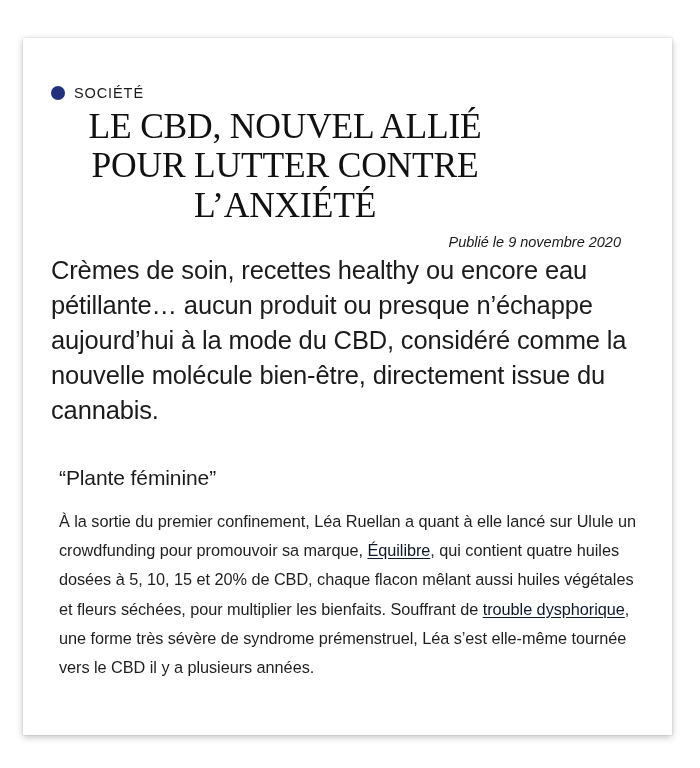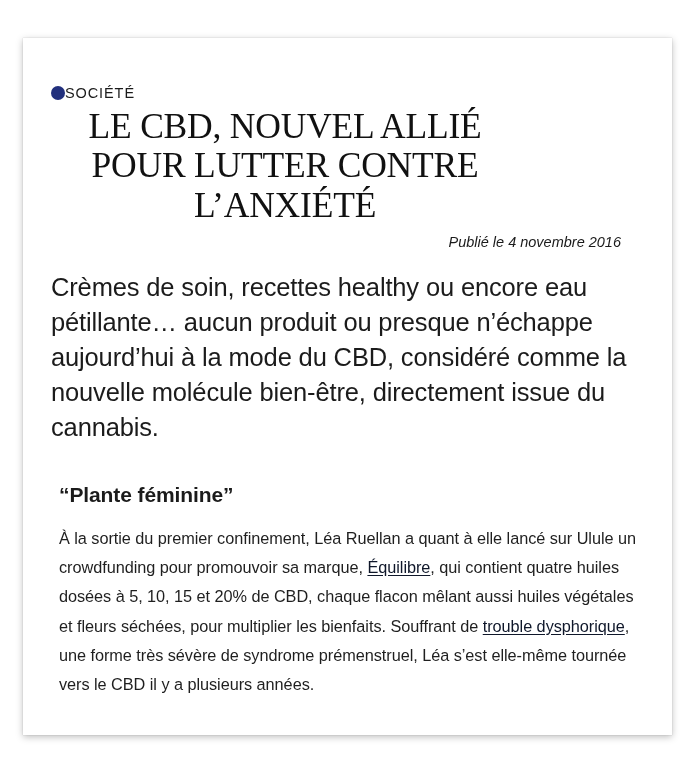--- a/index.html
+++ b/index.html
@@ -42,20 +42,21 @@
     right: 0;
     bottom: 0;
     padding: 48px 28px 0 27px;
     box-sizing: border-box;
   }
 
   
   .kicker-row {
     display: flex;
     align-items: center;
+    gap: 9px;
     margin: 0 0 4px 0;
     padding-left: 1px;
   }
   .kicker-dot {
     width: 14px;
     height: 14px;
     border-radius: 50%;
     background: #22307d;
     flex: 0 0 auto;
     display: block;
@@ -93,31 +94,31 @@
     margin: 9px 23px 0 0;
     line-height: 1.2;
   }
 
   
   .standfirst {
     font-family: "Liberation Sans", sans-serif;
     font-size: 25.5px;
     line-height: 1.375;
     color: #1b1b1b;
-    margin: 18px 0 0 1px;
+    margin: 1px 0 0 1px;
     font-weight: 400;
     max-width: 585px;
     letter-spacing: -0.15px;
   }
 
   
   .subheading {
     font-family: "Liberation Sans", sans-serif;
     font-size: 21px;
-    font-weight: bold;
+    font-weight: normal;
     color: #1b1b1b;
     margin: 37px 0 0 9px;
     letter-spacing: -0.1px;
     line-height: 1.2;
   }
 
   
   .body-text {
     font-family: "Liberation Sans", sans-serif;
     font-size: 16.3px;
@@ -143,21 +144,21 @@
   <article class="article-card">
     <div class="card-inner">
 
       <div class="kicker-row">
         <span class="kicker-dot" style="background: rgb(34, 48, 125);"></span>
         <span class="kicker-label">SOCIÉTÉ</span>
       </div>
 
       <h1 class="headline">LE CBD, NOUVEL ALLIÉ POUR LUTTER CONTRE L’ANXIÉTÉ</h1>
 
-      <div class="pubdate">Publié le 4 novembre 2016</div>
+      <div class="pubdate">Publié le 9 novembre 2020</div>
 
       <p class="standfirst">Crèmes de soin, recettes healthy ou encore eau pétillante… aucun produit ou presque n’échappe aujourd’hui à la mode du CBD, considéré comme la nouvelle molécule bien-être, directement issue du cannabis.</p>
 
       <h2 class="subheading">“Plante féminine”</h2>
 
       <p class="body-text"><span>À la sortie du premier confinement, Léa Ruellan a quant à elle lancé sur Ulule un crowdfunding pour promouvoir sa marque, </span><a class="inline-link">Équilibre</a><span>, qui contient quatre huiles dosées à 5, 10, 15 et 20% de CBD, chaque flacon mêlant aussi huiles végétales et fleurs séchées, pour multiplier les bienfaits. Souffrant de </span><a class="inline-link">trouble dysphorique</a><span>, une forme très sévère de syndrome prémenstruel, Léa s’est elle-même tournée vers le CBD il y a plusieurs années.</span></p>
 
     </div>
   </article>
 

